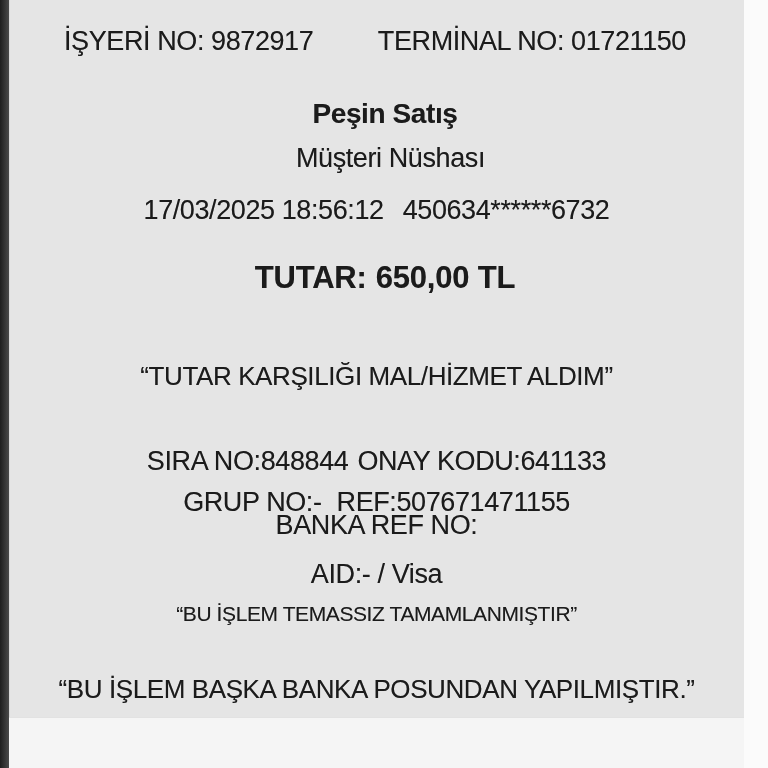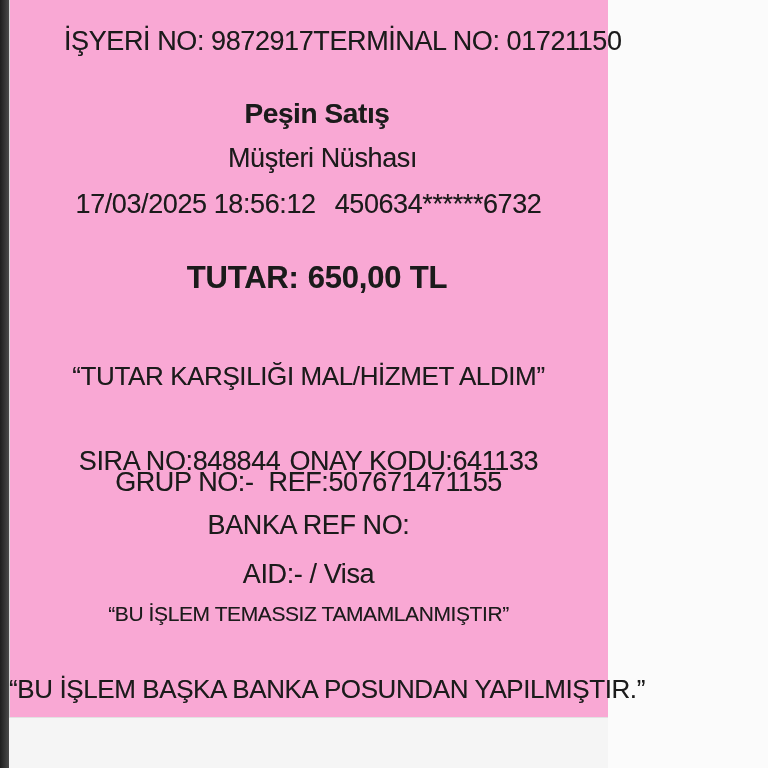--- a/index.html
+++ b/index.html
@@ -5,22 +5,22 @@
   html, body { margin: 0; padding: 0; }
   body {
     width: 768px; height: 768px;
     background: #fbfbfb;
     font-family: "Liberation Sans", sans-serif;
     color: #1b1b1b;
     overflow: hidden;
   }
   .receipt {
     position: relative;
-    width: 608px; height: 768px;
-    background: #f9a8d4;
+    width: 744px; height: 768px;
+    background: #e5e5e5;
   }
   .edge-bar {
     position: absolute; left: 0; top: 0;
     width: 9px; height: 768px;
     background: linear-gradient(to right, #1e1e1e, #383838 60%, #4a4a4a);
     box-shadow: 1px 0 0 #d9d9d9;
   }
   .bottom-band {
     position: absolute; left: 9px; right: 0;
     top: 717px; height: 51px;
@@ -37,28 +37,28 @@
   .row1 {
     position: absolute; top: 26px; left: 64px; right: 58px;
     display: flex; justify-content: space-between;
     font-size: 27px; letter-spacing: -0.4px;
     text-shadow: 0 0 0.5px rgba(20,20,20,0.4);
     white-space: nowrap;
   }
   .bold { font-weight: bold; padding-left: 17px; }
   .title { top: 99px; font-size: 28px; }
   .copy { top: 144px; padding-left: 28px; }
-  .dateline { top: 190px; }
+  .dateline { top: 196px; }
   .dateline .card { margin-left: 19px; }
   .amount { top: 262px; font-size: 31px; letter-spacing: -0.2px; }
   .amount .val { margin-left: 9px; }
   .ack { top: 346px; font-size: 26px; margin-top: 17px; }
   .sira { top: 447px; }
   .sira .gap { margin-left: 9px; }
-  .grup { top: 468px; }
+  .grup { top: 488px; }
   .grup .gap { margin-left: 15px; }
   .banka { top: 511px; }
   .aid { top: 560px; }
   .note2 { top: 603px; font-size: 21px; }
   .note3 { top: 676px; font-size: 26px; }
   .sp { margin-left: 7px; }
 </style>
 </head>
 <body>
 

